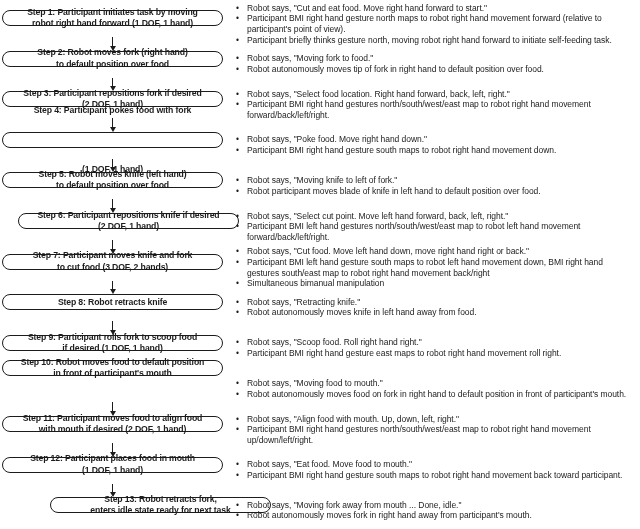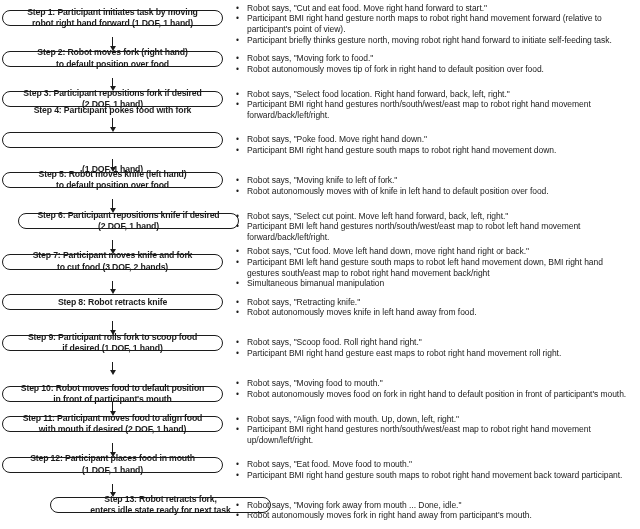--- a/index.html
+++ b/index.html
@@ -133,21 +133,21 @@
     <div class="step-box" style="top: 172.4px;">
       <div class="step-box-line">Step 5: Robot moves knife (left hand)</div>
       <div class="step-box-line">to default position over food</div>
     </div>
     <div class="flow-arrow" style="top: 199.4px; height: 13.6px;">
       <div class="stem"></div>
       <div class="head"></div>
     </div>
     <div class="step-bullets" style="top: 185.9px;">
       <div class="bullet">Robot says, "Moving knife to left of fork."</div>
-      <div class="bullet">Robot autonomously moves with of knife in left hand to default position over food.</div>
+      <div class="bullet">Robot participant moves blade of knife in left hand to default position over food.</div>
     </div>
 
     <div class="step-box" style="top: 213px; margin-left: 16px;">
       <div class="step-box-line">Step 6: Participant repositions knife if desired</div>
       <div class="step-box-line">(2 DOF, 1 hand)</div>
     </div>
     <div class="flow-arrow" style="top: 240px; height: 13.6px;">
       <div class="stem"></div>
       <div class="head"></div>
     </div>
@@ -188,21 +188,21 @@
     </div>
     <div class="flow-arrow" style="top: 361.8px; height: 13.6px;">
       <div class="stem"></div>
       <div class="head"></div>
     </div>
     <div class="step-bullets" style="top: 348.3px;">
       <div class="bullet">Robot says, "Scoop food. Roll right hand right."</div>
       <div class="bullet">Participant BMI right hand gesture east maps to robot right hand movement roll right.</div>
     </div>
 
-    <div class="step-box" style="top: 386px;">
+    <div class="step-box" style="top: 360px;">
       <div class="step-box-line">Step 10: Robot moves food to default position</div>
       <div class="step-box-line">in front of participant's mouth</div>
     </div>
     <div class="flow-arrow" style="top: 402.4px; height: 13.6px;">
       <div class="stem"></div>
       <div class="head"></div>
     </div>
     <div class="step-bullets" style="top: 388.9px;">
       <div class="bullet">Robot says, "Moving food to mouth."</div>
       <div class="bullet">Robot autonomously moves food on fork in right hand to default position in front of participant's mouth.</div>

